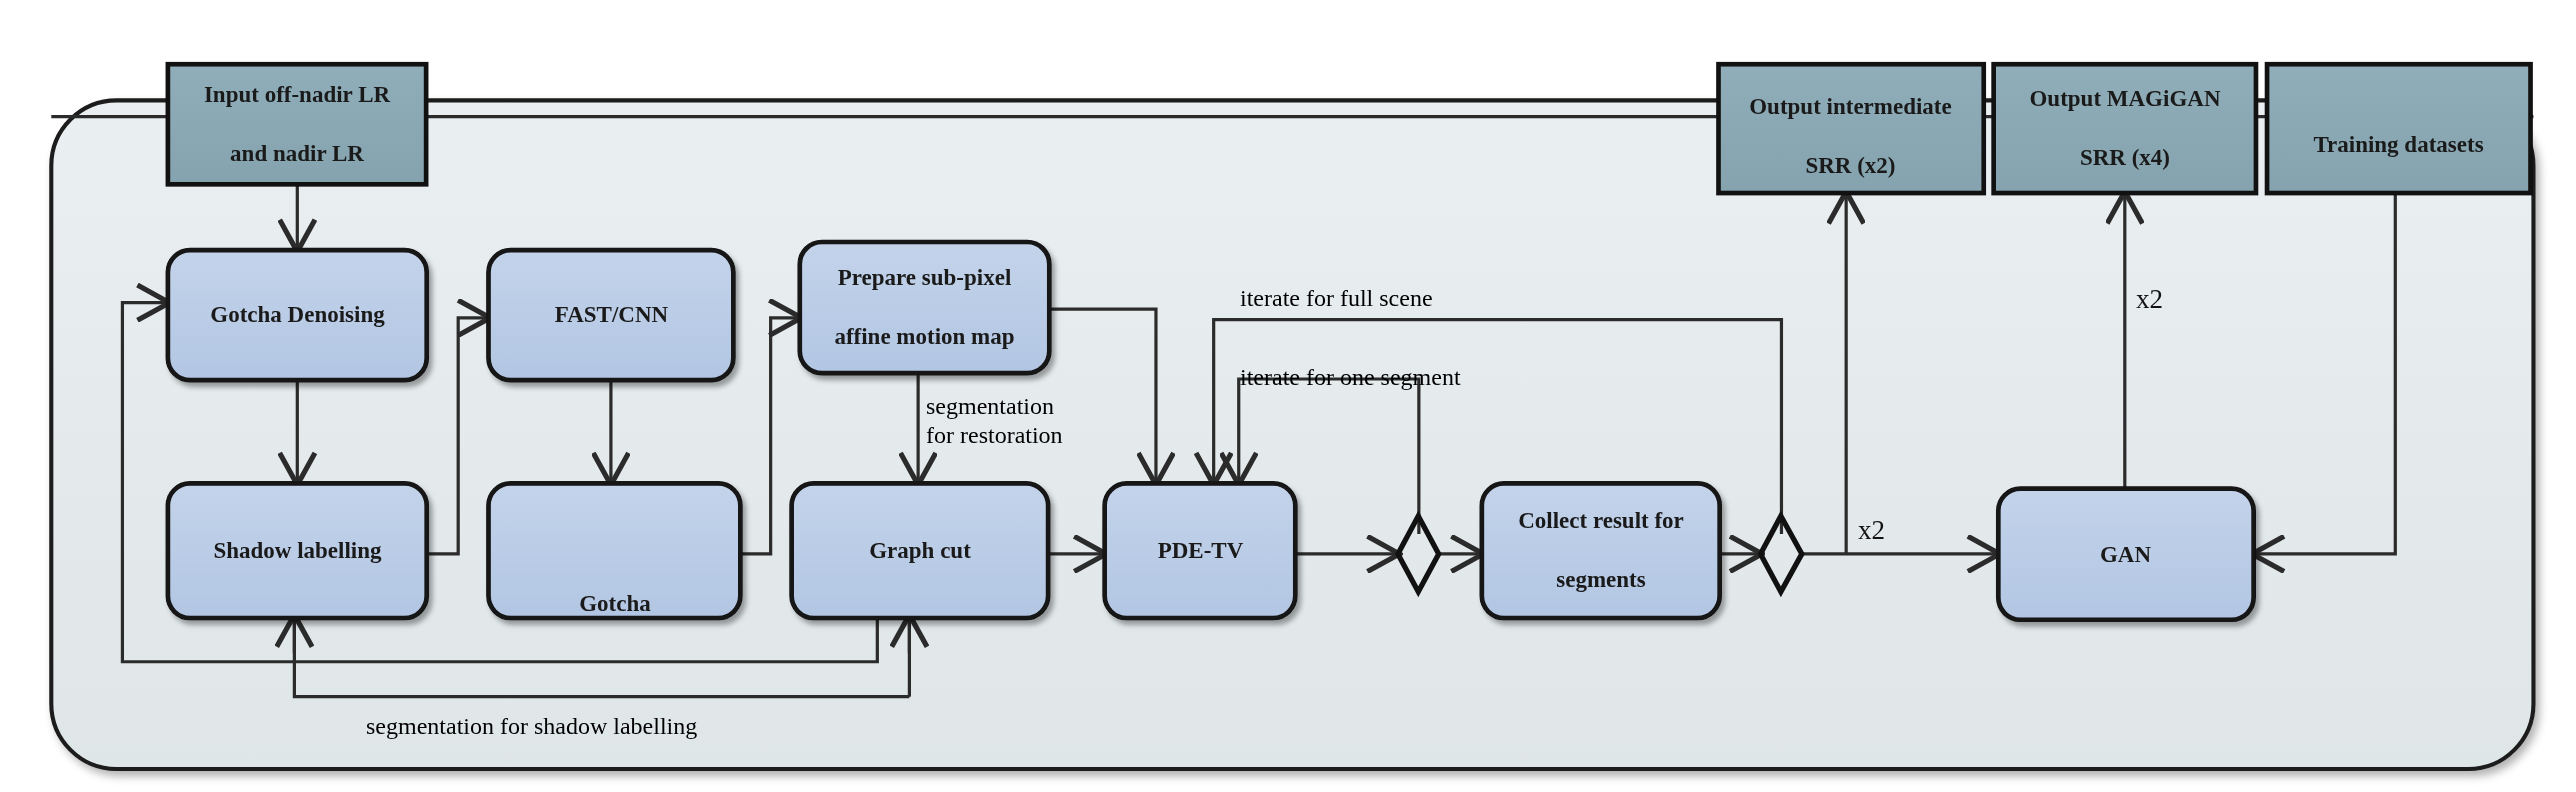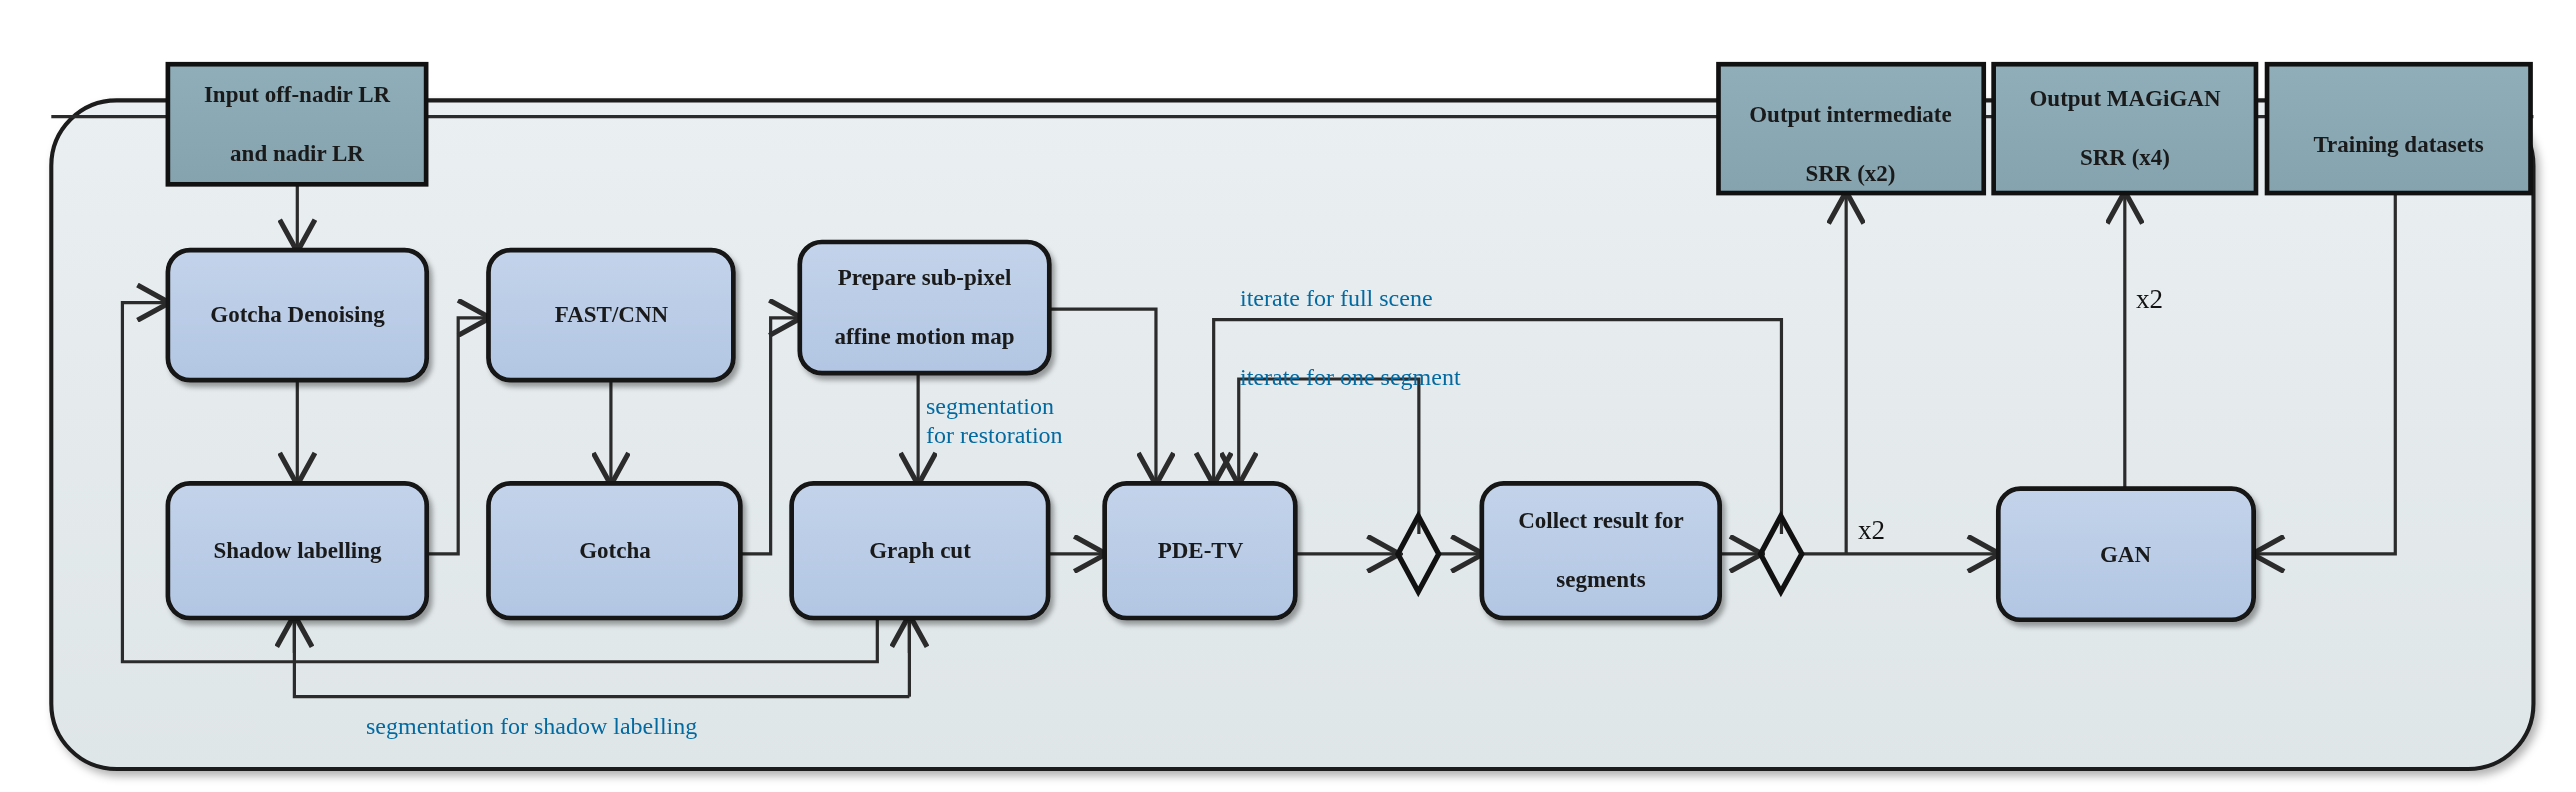--- a/index.html
+++ b/index.html
@@ -14,21 +14,21 @@
     color:#1a1a1a;
     pointer-events:none;
     line-height:1.28;
     font-weight:bold;
   }
   .nodelabel span{display:block;width:100%;}
   .proc-label{font-size:23px;}
   .io-label{font-size:23px;}
   .edge-label{
     position:absolute;
-    color:#0369a1;
+    color:#000000;
     font-size:24px;
     line-height:1.22;
     white-space:pre-line;
     pointer-events:none;
   }
   .mult-label{
     position:absolute;
     color:#121212;
     font-size:27px;
     pointer-events:none;
@@ -143,21 +143,21 @@
     <rect x="3428" y="838" width="438" height="225" rx="38" ry="38" fill="url(#procGrad)" stroke="#121212" stroke-width="8" filter="url(#boxShadow)"></rect>
   </svg>
 
   <div class="nodelabel io-label" style="left:168px;top:64px;width:258px;height:120px;">
     <span>
       <span>Input off-nadir LR</span><br>
       <span>and nadir LR</span>
     </span>
   </div>
 
-  <div class="nodelabel io-label" style="left:1718px;top:80px;width:265px;height:129px;">
+  <div class="nodelabel io-label" style="left:1718px;top:72px;width:265px;height:129px;">
     <span>
       <span>Output intermediate</span><br>
       <span>SRR (x2)</span>
     </span>
   </div>
 
   <div class="nodelabel io-label" style="left:1994px;top:64px;width:262px;height:129px;">
     <span>
       <span>Output MAGiGAN</span><br>
       <span>SRR (x4)</span>
@@ -182,21 +182,21 @@
     <span>
       <span>Prepare sub-pixel</span><br>
       <span>affine motion map</span>
     </span>
   </div>
 
   <div class="nodelabel proc-label" style="left:168px;top:483px;width:259px;height:135px;">
     <span>Shadow labelling</span>
   </div>
 
-  <div class="nodelabel proc-label" style="left:489px;top:483px;width:252px;height:135px;">
+  <div class="nodelabel proc-label" style="left:489px;top:483px;width:252px;height:135px;align-items:flex-end;">
     <span>Gotcha</span>
   </div>
 
   <div class="nodelabel proc-label" style="left:792px;top:483px;width:256px;height:135px;">
     <span>Graph cut</span>
   </div>
 
   <div class="nodelabel proc-label" style="left:1105px;top:483px;width:191px;height:135px;">
     <span>PDE-TV</span>
   </div>

